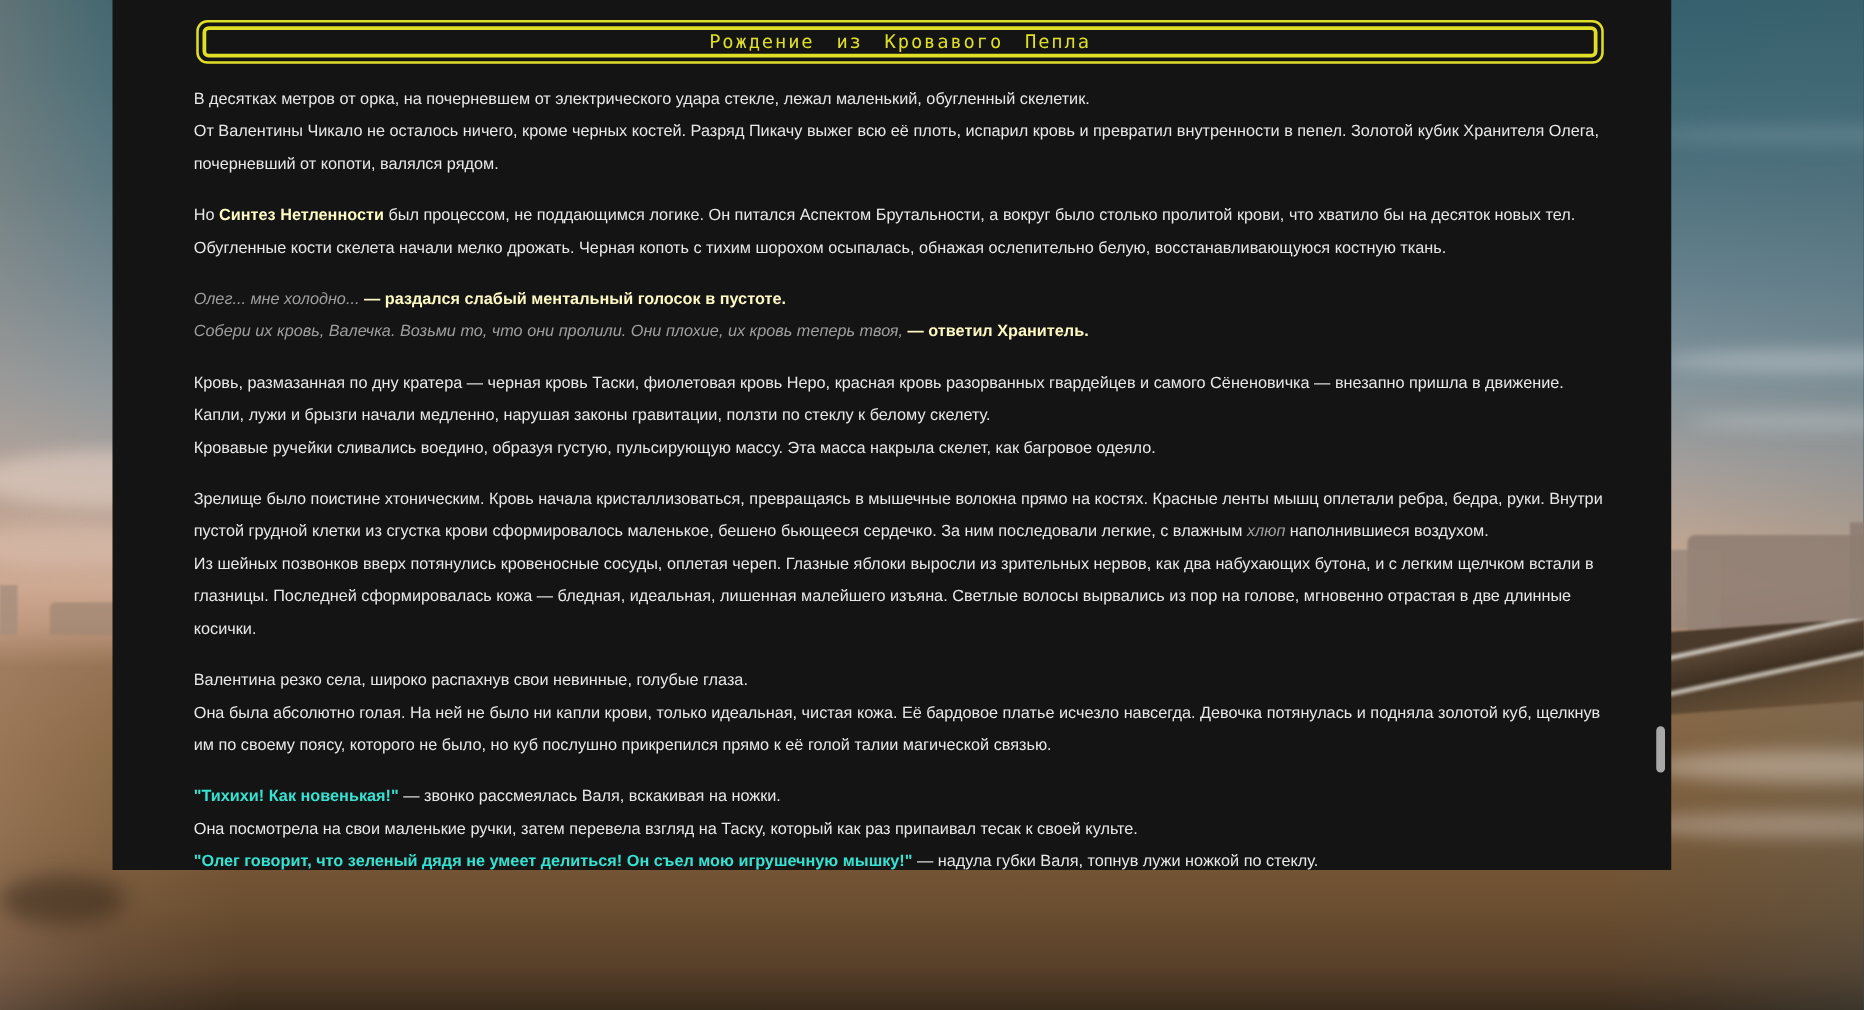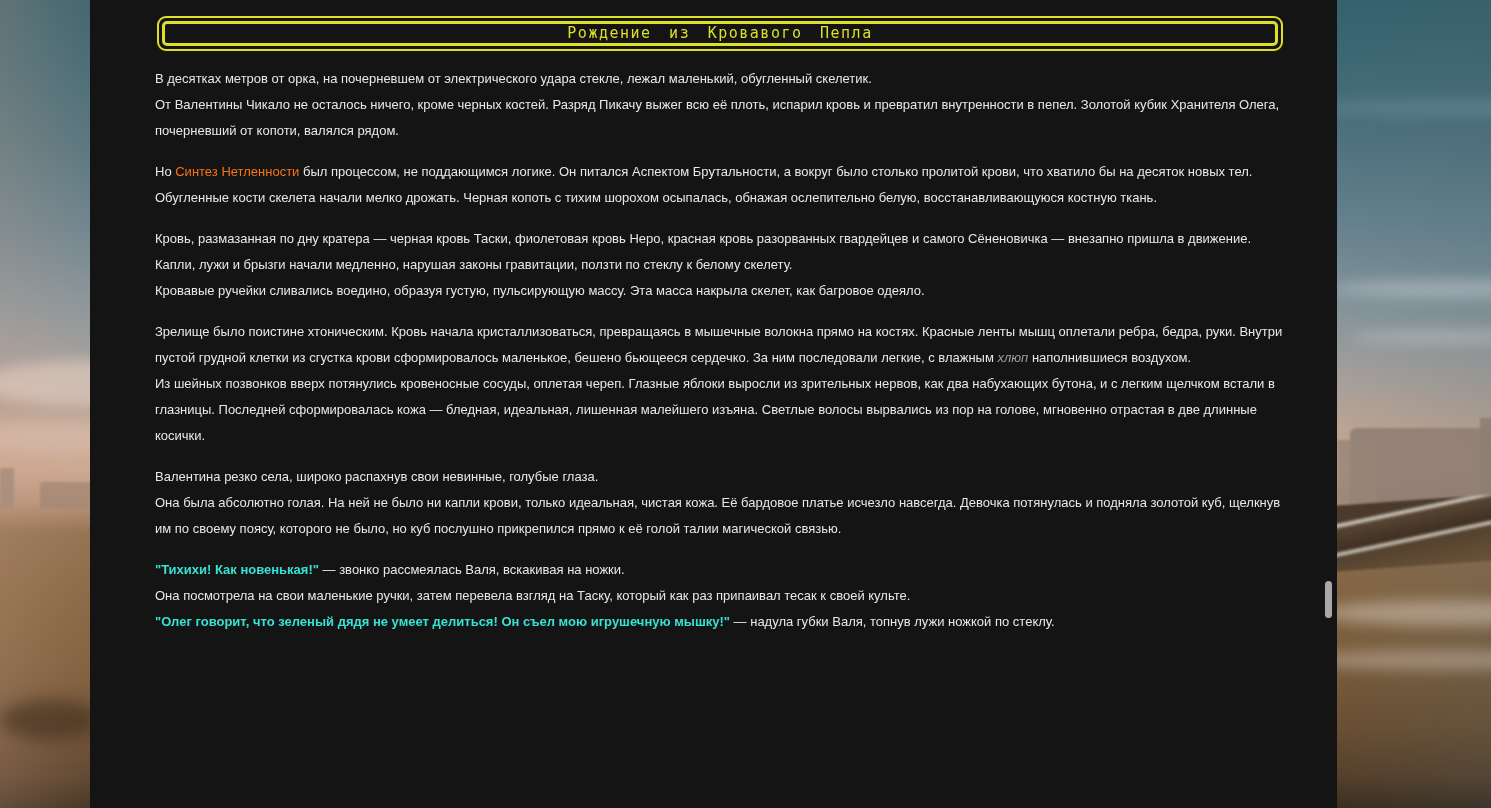--- a/index.html
+++ b/index.html
@@ -33,21 +33,21 @@
   .mesa.m3{left:1480px;top:418px;width:20px;height:85px;background:rgba(142,125,114,.9);}
   .mesa.m4{left:0;top:468px;width:14px;height:40px;background:rgba(168,142,126,.85);}
   .mesa.m5{left:40px;top:482px;width:55px;height:26px;background:rgba(160,134,116,.7);border-radius:4px 4px 0 0;}
   .rocks{position:absolute;left:1330px;top:500px;width:170px;height:66px;filter:blur(1px);
     background:linear-gradient(172deg, #4a3a2c 20%, #d8d2c8 24%, #574433 28%, #3e3022 52%, #cfc8bd 56%, #54422f 60%, #6b5338 100%);
     transform:skewY(-4deg);}
   .dune-shadow{position:absolute;left:0;top:700px;width:100px;height:40px;background:rgba(40,28,18,.45);filter:blur(8px);border-radius:50%;}
 
   
   .panel{
-    position:absolute;left:90px;top:0;width:1247px;height:808px;
+    position:absolute;left:90px;top:0;width:1247px;height:696px;
     background:var(--panel-bg,#141414);
   }
   .content{padding:16px 52px 0 65px;}
 
   
   .title-box{
     border:2px solid var(--accent,#dfdf28);
     border-radius:9px;padding:3px;margin:0 2px;
   }
   .title-box-inner{
@@ -62,21 +62,21 @@
 
   
   .story{margin-top:15px;}
   .para{
     white-space:pre-wrap;
     margin:0 0 15px 0;
     font-size:13px;line-height:26px;
     color:var(--text,#e8e8e8);
   }
   .seg-normal{color:var(--text,#e8e8e8);}
-  .seg-bold{color:#f97316;font-weight:400;margin-top:23px;}
+  .seg-bold{color:#fef9c3;font-weight:700;margin-top:23px;}
   .seg-italic{color:var(--muted,#9f9f9f);font-style:italic;}
   .seg-cyan{color:var(--cyan,#36e2d1);font-weight:700;}
 
   
   .scroll-thumb{
     position:absolute;left:1235px;top:581px;width:7px;height:37px;
     background:#a8a8a8;border-radius:4px;
   }
 </style>
 </head>
@@ -101,20 +101,22 @@
 <div class="panel">
   <div class="content">
     <div class="title-box">
       <div class="title-box-inner">Рождение из Кровавого Пепла</div>
     </div>
     <div class="story">
         <p class="para"><span class="seg-normal">В десятках метров от орка, на почерневшем от электрического удара стекле, лежал маленький, обугленный скелетик.
 От Валентины Чикало не осталось ничего, кроме черных костей. Разряд Пикачу выжег всю её плоть, испарил кровь и превратил внутренности в пепел. Золотой кубик Хранителя Олега, почерневший от копоти, валялся рядом.</span></p>
         <p class="para"><span class="seg-normal">Но </span><span class="seg-bold">Синтез Нетленности</span><span class="seg-normal"> был процессом, не поддающимся логике. Он питался Аспектом Брутальности, а вокруг было столько пролитой крови, что хватило бы на десяток новых тел.
 Обугленные кости скелета начали мелко дрожать. Черная копоть с тихим шорохом осыпалась, обнажая ослепительно белую, восстанавливающуюся костную ткань.</span></p>
+        <p class="para"><span class="seg-italic">Олег... мне холодно...</span><span class="seg-bold"> — раздался слабый ментальный голосок в пустоте.</span><span class="seg-italic">
+Собери их кровь, Валечка. Возьми то, что они пролили. Они плохие, их кровь теперь твоя,</span><span class="seg-bold"> — ответил Хранитель.</span></p>
         <p class="para"><span class="seg-normal">Кровь, размазанная по дну кратера — черная кровь Таски, фиолетовая кровь Неро, красная кровь разорванных гвардейцев и самого Сёненовичка — внезапно пришла в движение. Капли, лужи и брызги начали медленно, нарушая законы гравитации, ползти по стеклу к белому скелету.
 Кровавые ручейки сливались воедино, образуя густую, пульсирующую массу. Эта масса накрыла скелет, как багровое одеяло.</span></p>
         <p class="para"><span class="seg-normal">Зрелище было поистине хтоническим. Кровь начала кристаллизоваться, превращаясь в мышечные волокна прямо на костях. Красные ленты мышц оплетали ребра, бедра, руки. Внутри пустой грудной клетки из сгустка крови сформировалось маленькое, бешено бьющееся сердечко. За ним последовали легкие, с влажным </span><span class="seg-italic">хлюп</span><span class="seg-normal"> наполнившиеся воздухом.
 Из шейных позвонков вверх потянулись кровеносные сосуды, оплетая череп. Глазные яблоки выросли из зрительных нервов, как два набухающих бутона, и с легким щелчком встали в глазницы. Последней сформировалась кожа — бледная, идеальная, лишенная малейшего изъяна. Светлые волосы вырвались из пор на голове, мгновенно отрастая в две длинные косички.</span></p>
         <p class="para"><span class="seg-normal">Валентина резко села, широко распахнув свои невинные, голубые глаза.
 Она была абсолютно голая. На ней не было ни капли крови, только идеальная, чистая кожа. Её бардовое платье исчезло навсегда. Девочка потянулась и подняла золотой куб, щелкнув им по своему поясу, которого не было, но куб послушно прикрепился прямо к её голой талии магической связью.</span></p>
         <p class="para"><span class="seg-cyan">"Тихихи! Как новенькая!"</span><span class="seg-normal"> — звонко рассмеялась Валя, вскакивая на ножки.
 Она посмотрела на свои маленькие ручки, затем перевела взгляд на Таску, который как раз припаивал тесак к своей культе.
 </span><span class="seg-cyan">"Олег говорит, что зеленый дядя не умеет делиться! Он съел мою игрушечную мышку!"</span><span class="seg-normal"> — надула губки Валя, топнув лужи ножкой по стеклу.
 </span></p>

